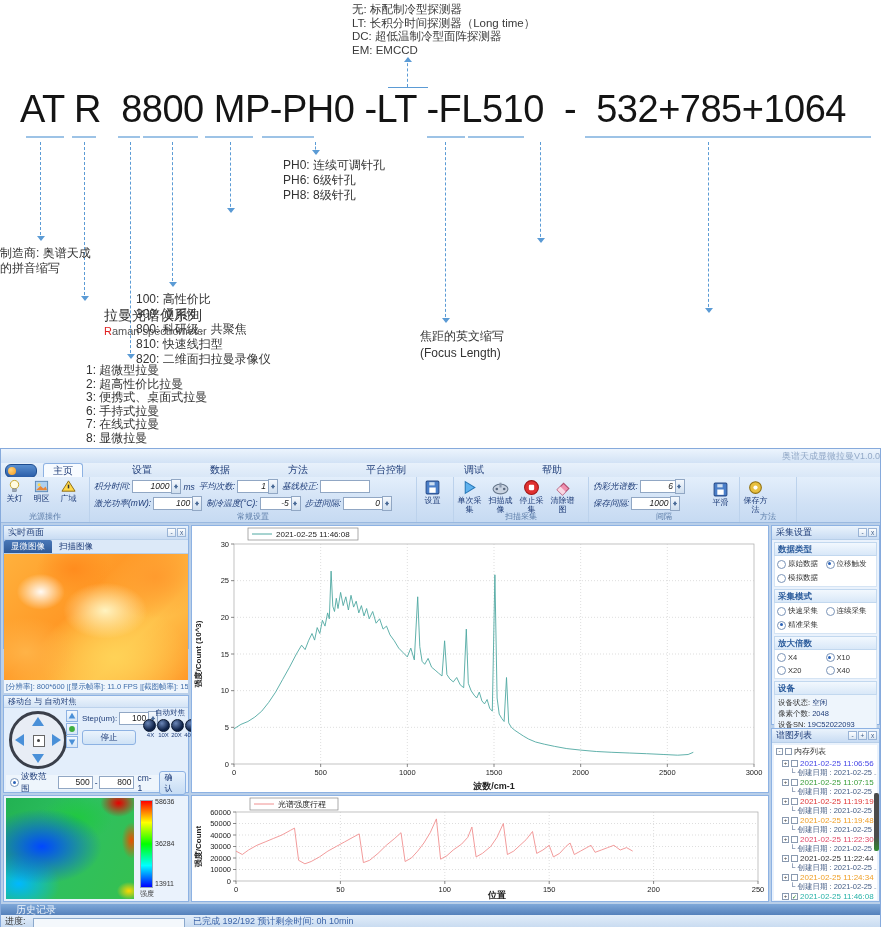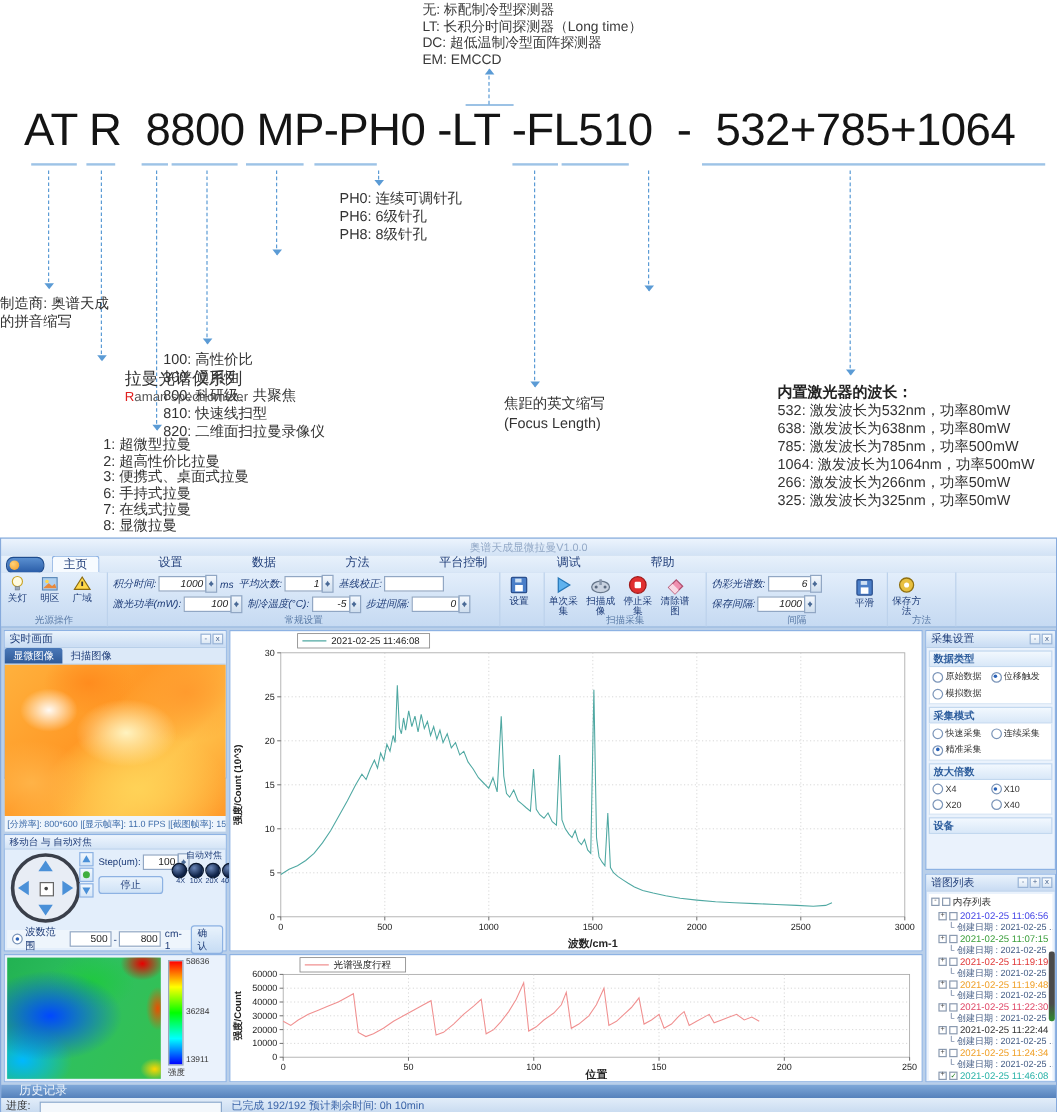--- a/index.html
+++ b/index.html
@@ -17,21 +17,21 @@
   .ann{position:absolute;font-size:12px;color:#333;line-height:15px;white-space:nowrap;}
   .ann.wrap{white-space:normal;}
   .series-cn{font-size:14px;color:#333;}
   .series-en{display:block;font-size:11px;color:#555;}
   .series-en .red{color:#e02020;}
   .laser-title{font-weight:bold;font-size:12.5px;color:#222;}
   #annFamily{line-height:13.5px;}
   #annLaser div{line-height:15px;}
   
   .appwin{position:absolute;left:0;top:448px;width:881px;height:479px;background:#b9cfe9;border:1px solid #86aadc;box-sizing:border-box;}
-  .titlebar{position:absolute;left:0;top:0;width:100%;height:14px;background:linear-gradient(#ecf4fd,#d2e2f5);text-align:center;font-size:9px;color:#93a9c7;line-height:14px;}
+  .titlebar{position:absolute;left:0;top:0;width:100%;height:14px;background:linear-gradient(#ecf4fd,#d2e2f5);text-align:right;font-size:9px;color:#93a9c7;line-height:14px;}
   .menubar{position:absolute;top:14px;left:0;right:0;height:14px;background:linear-gradient(#e8f1fb,#d9e7f7);border-bottom:1px solid #c0d4ec;}
   .file-orb{position:absolute;left:4px;top:1px;width:30px;height:12px;border-radius:6px;background:linear-gradient(#5a8fd0,#2a5da8);border:1px solid #1e4c8e;}
   .file-orb::before{content:'';position:absolute;left:2px;top:2px;width:8px;height:8px;border-radius:50%;background:radial-gradient(circle at 35% 35%,#ffd27a,#f59a1e);}
   .menu-tabs{position:absolute;left:42px;top:0;display:flex;height:14px;gap:40px;}
   .mtab{padding:0 9px;font-size:10px;line-height:14px;color:#1e3c78;}
   .mtab.active{background:#f7fbff;border:1px solid #8db2e3;border-bottom:none;border-radius:3px 3px 0 0;line-height:13px;}
   .ribbon{position:absolute;top:28px;left:0;right:0;height:46px;background:linear-gradient(#e3eefb,#d0e1f5 60%,#c6daf2);border-bottom:1px solid #9ab9e0;display:flex;box-sizing:border-box;}
   .rgroup{position:relative;border-right:1px solid #bcd2ec;height:45px;flex:none;}
   .glabel{position:absolute;bottom:0;left:0;right:0;text-align:center;font-size:8px;color:#5b7ca8;line-height:10px;}
   .icon-btn{display:inline-block;width:27px;text-align:center;vertical-align:top;margin-top:2px;}
@@ -182,31 +182,20 @@
       <div>2: 超高性价比拉曼</div>
       <div>3: 便携式、桌面式拉曼</div>
       <div>6: 手持式拉曼</div>
       <div>7: 在线式拉曼</div>
       <div>8: 显微拉曼</div>
     </div>
   <div class="ann" style="left:420px;top:328px;line-height:17px;">
     <div>焦距的英文缩写</div>
     <div>(Focus Length)</div>
   </div>
-  <div class="ann" id="annLaser" style="left:648px;top:320px;">
-    <div class="laser-title">内置激光器的波长：</div>
-    <div id="laserLines">
-        <div>532: 激发波长为532nm，功率80mW</div>
-        <div>638: 激发波长为638nm，功率80mW</div>
-        <div>785: 激发波长为785nm，功率500mW</div>
-        <div>1064: 激发波长为1064nm，功率500mW</div>
-        <div>266: 激发波长为266nm，功率50mW</div>
-        <div>325: 激发波长为325nm，功率50mW</div>
-      </div>
-  </div>
 </section>
 
 <section class="appwin">
   <div class="titlebar">
     <span>奥谱天成显微拉曼V1.0.0</span>
   </div>
   <div class="menubar">
     <div class="file-orb"></div>
     <div class="menu-tabs" id="menuTabs">
         <div class="mtab active">主页</div>
@@ -546,20 +535,25 @@
           <span class="opt">
             <span class="radio"></span>
             <span>X20</span>
           </span>
           <span class="opt">
             <span class="radio"></span>
             <span>X40</span>
           </span>
         </div>
         <div class="sec-h">设备</div>
+        <div class="dev-b">
+          <div class="dev-row"><span>设备状态: </span><span class="dv">空闲</span></div>
+          <div class="dev-row"><span>像素个数: </span><span class="dv">2048</span></div>
+          <div class="dev-row"><span>设备SN: </span><span class="dv">19C52022093</span></div>
+        </div>
       </div>
   </div>
 
   <div class="panel" style="left:770px;top:279px;width:109px;height:174px;background:#eaf2fc;">
     <div class="phead">
       <span>谱图列表</span>
       <span class="pbtns">
           <span class="pbtn">-</span>
           <span class="pbtn">+</span>
           <span class="pbtn">x</span>

